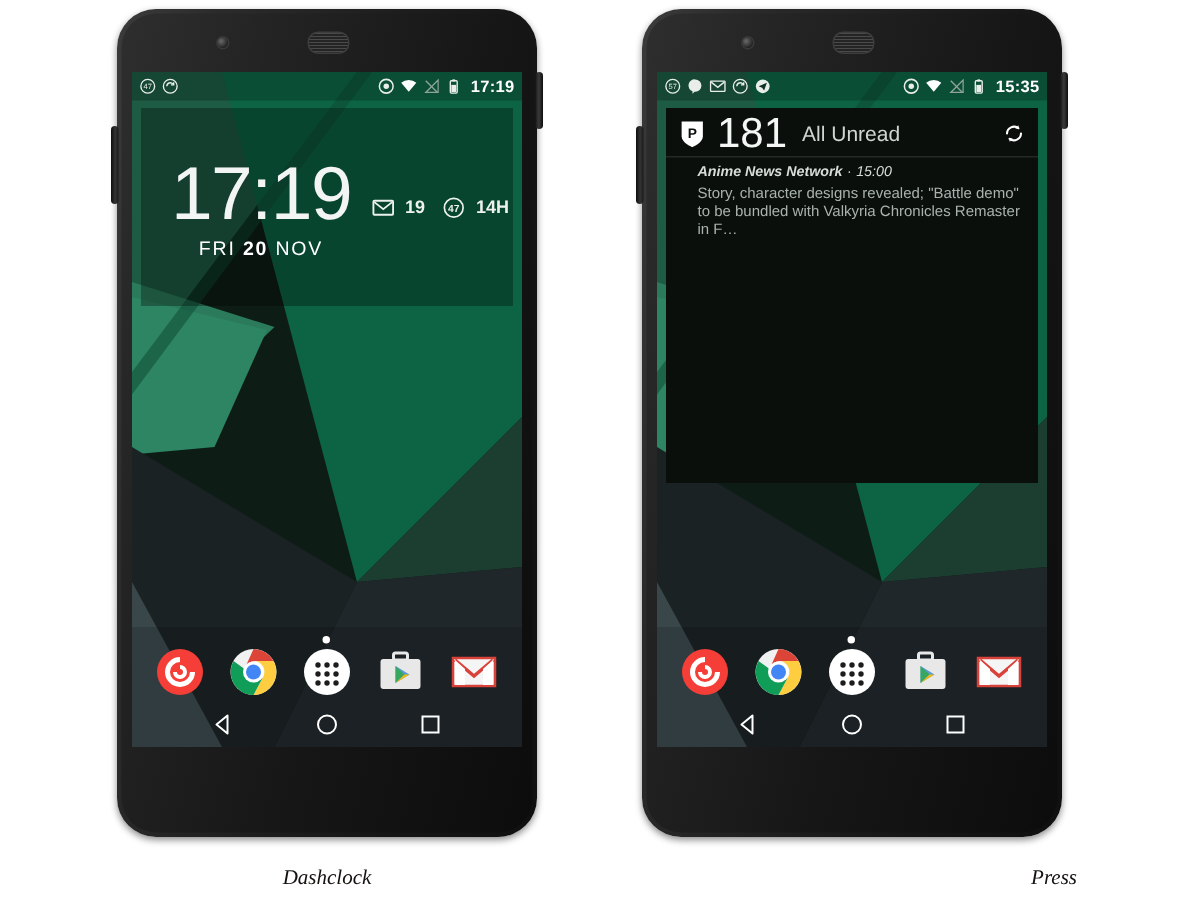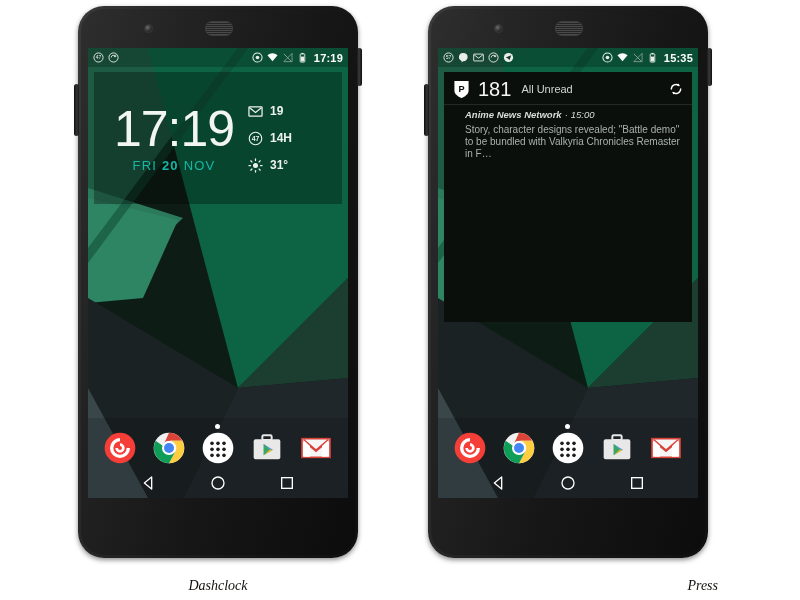--- a/index.html
+++ b/index.html
@@ -72,37 +72,37 @@
   .dashclock{
     position:absolute;left:6px;top:24px;right:6px;height:132px;
     background:rgba(0,0,0,.30);
     display:flex;align-items:center;box-sizing:border-box;padding:0 10px;
   }
   .dc-clockwrap{flex:1;text-align:center;padding-right:4px;}
   .dc-time{
     font-size:50px;line-height:50px;color:#f2f5f3;font-weight:300;
     letter-spacing:-1px;font-family:"Liberation Sans",sans-serif;
   }
-  .dc-date{font-size:13px;color:#14b8a6;letter-spacing:1.2px;margin-top:4px;}
+  .dc-date{font-size:13px;color:#ffffff;letter-spacing:1.2px;margin-top:4px;}
   .dc-date b{font-weight:bold;}
-  .dc-ext{width:84px;display:flex;flex-direction:column;gap:12px;text-align:right;}
+  .dc-ext{width:84px;display:flex;flex-direction:row;gap:12px;text-align:right;}
   .dc-row{display:flex;align-items:center;gap:7px;color:#eef2ef;font-size:12px;font-weight:bold;}
   .dc-row .g{width:15px;height:15px;flex:0 0 15px;}
 
   
   .press{
     position:absolute;left:6px;top:24px;right:6px;height:250px;
     background:#0a0f0c;box-sizing:border-box;overflow:hidden;
   }
   .press-head{display:flex;align-items:center;padding:7px 9px 5px 9px;gap:8px;}
   .press-logo{
     width:17px;height:19px;flex:0 0 17px;position:relative;
   }
-  .press-count{color:#f4f6f5;font-size:20px;font-weight:300;line-height:20px;}
-  .press-title{color:#cfd6d2;font-size:11px;margin-left:2px;}
+  .press-count{color:#f4f6f5;font-size:28px;font-weight:300;line-height:20px;}
+  .press-title{color:#cfd6d2;font-size:14px;margin-left:2px;}
   .press-refresh{margin-left:auto;width:14px;height:14px;}
   .p-item{padding:4px 9px 8px 21px;border-top:1px solid rgba(255,255,255,.11);}
   .p-item:first-of-type{border-top:none;}
   .p-src{font-size:9.5px;color:#d6ddd9;font-style:italic;font-weight:bold;margin-bottom:3px;}
   .p-src .dot{font-style:normal;font-weight:normal;margin:0 3px;}
   .p-src .t{font-style:italic;font-weight:normal;}
   .p-head{font-size:13px;color:#f1f4f2;line-height:15px;font-weight:400;}
   .p-body{font-size:10px;color:#a9b2ad;line-height:12px;margin-top:4px;}
 
   

